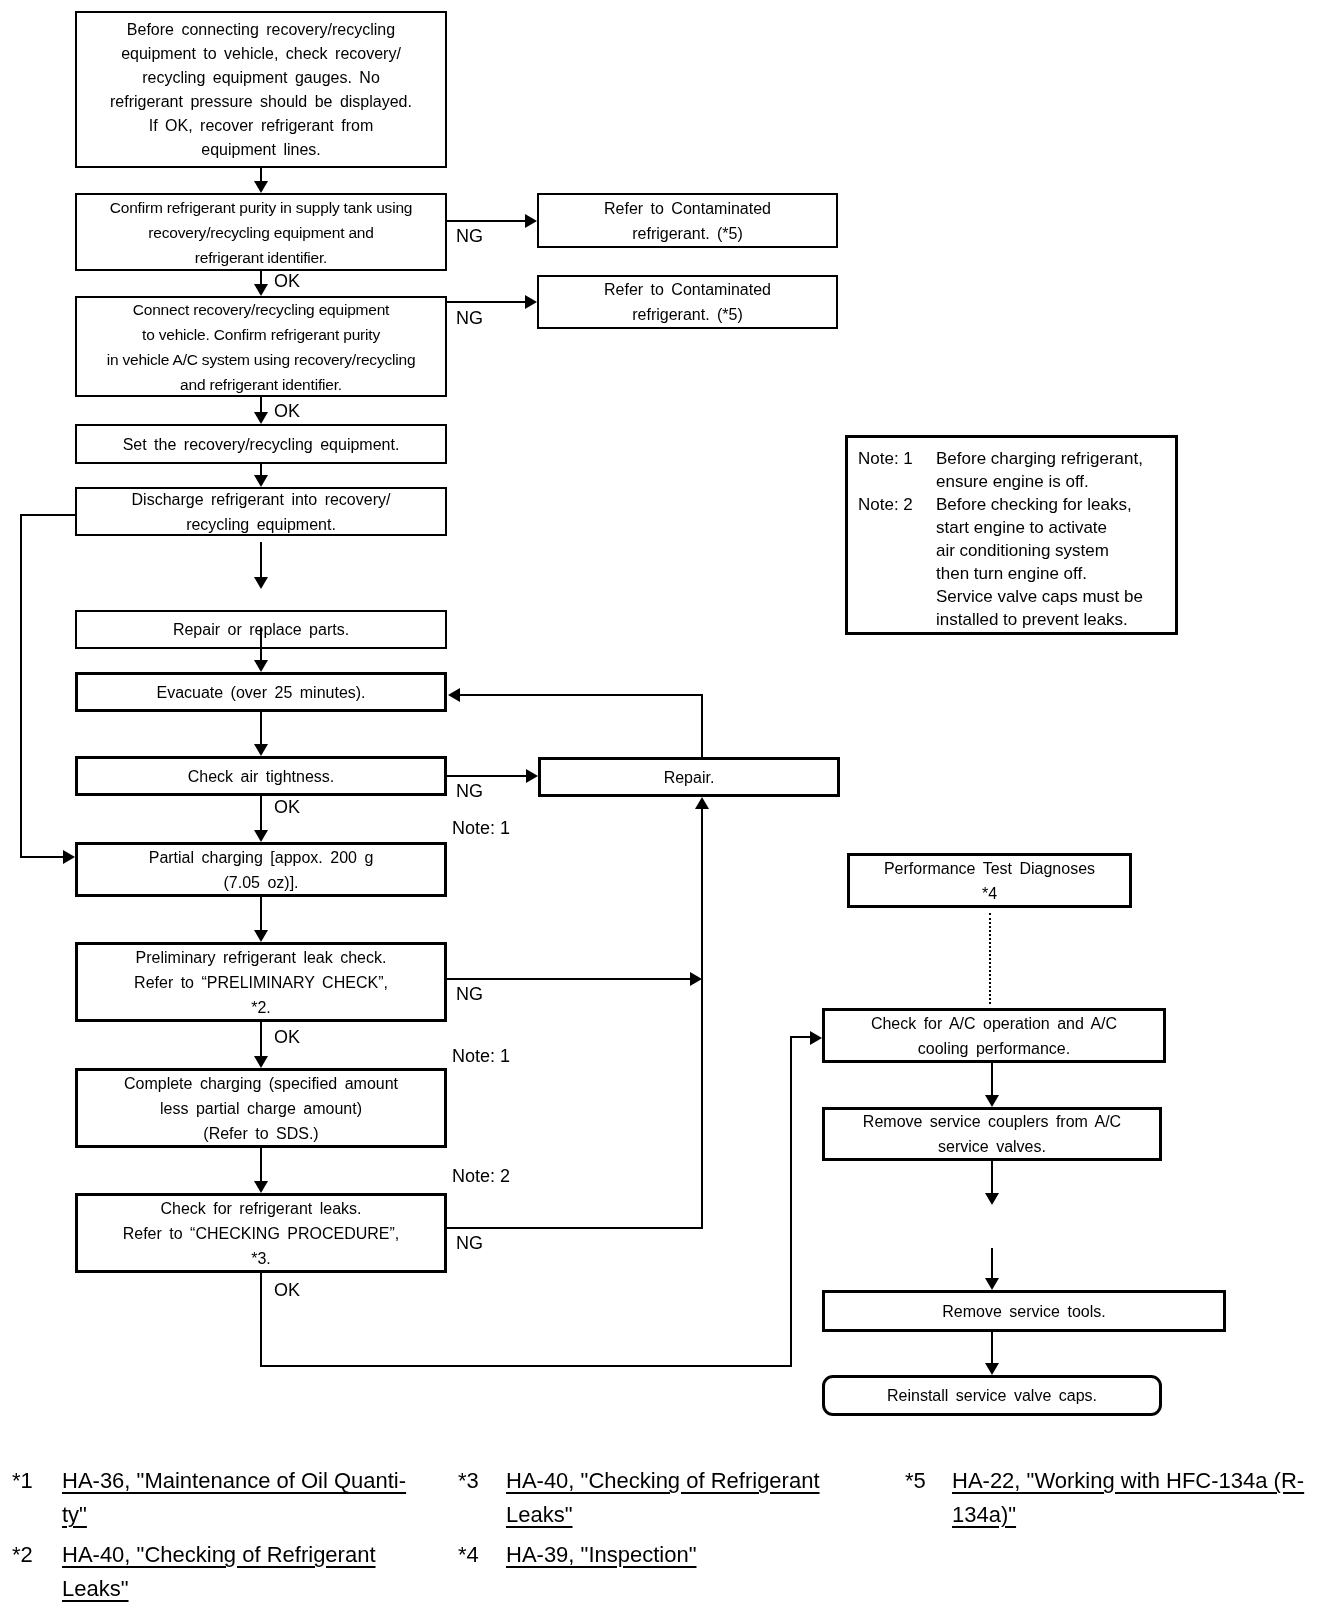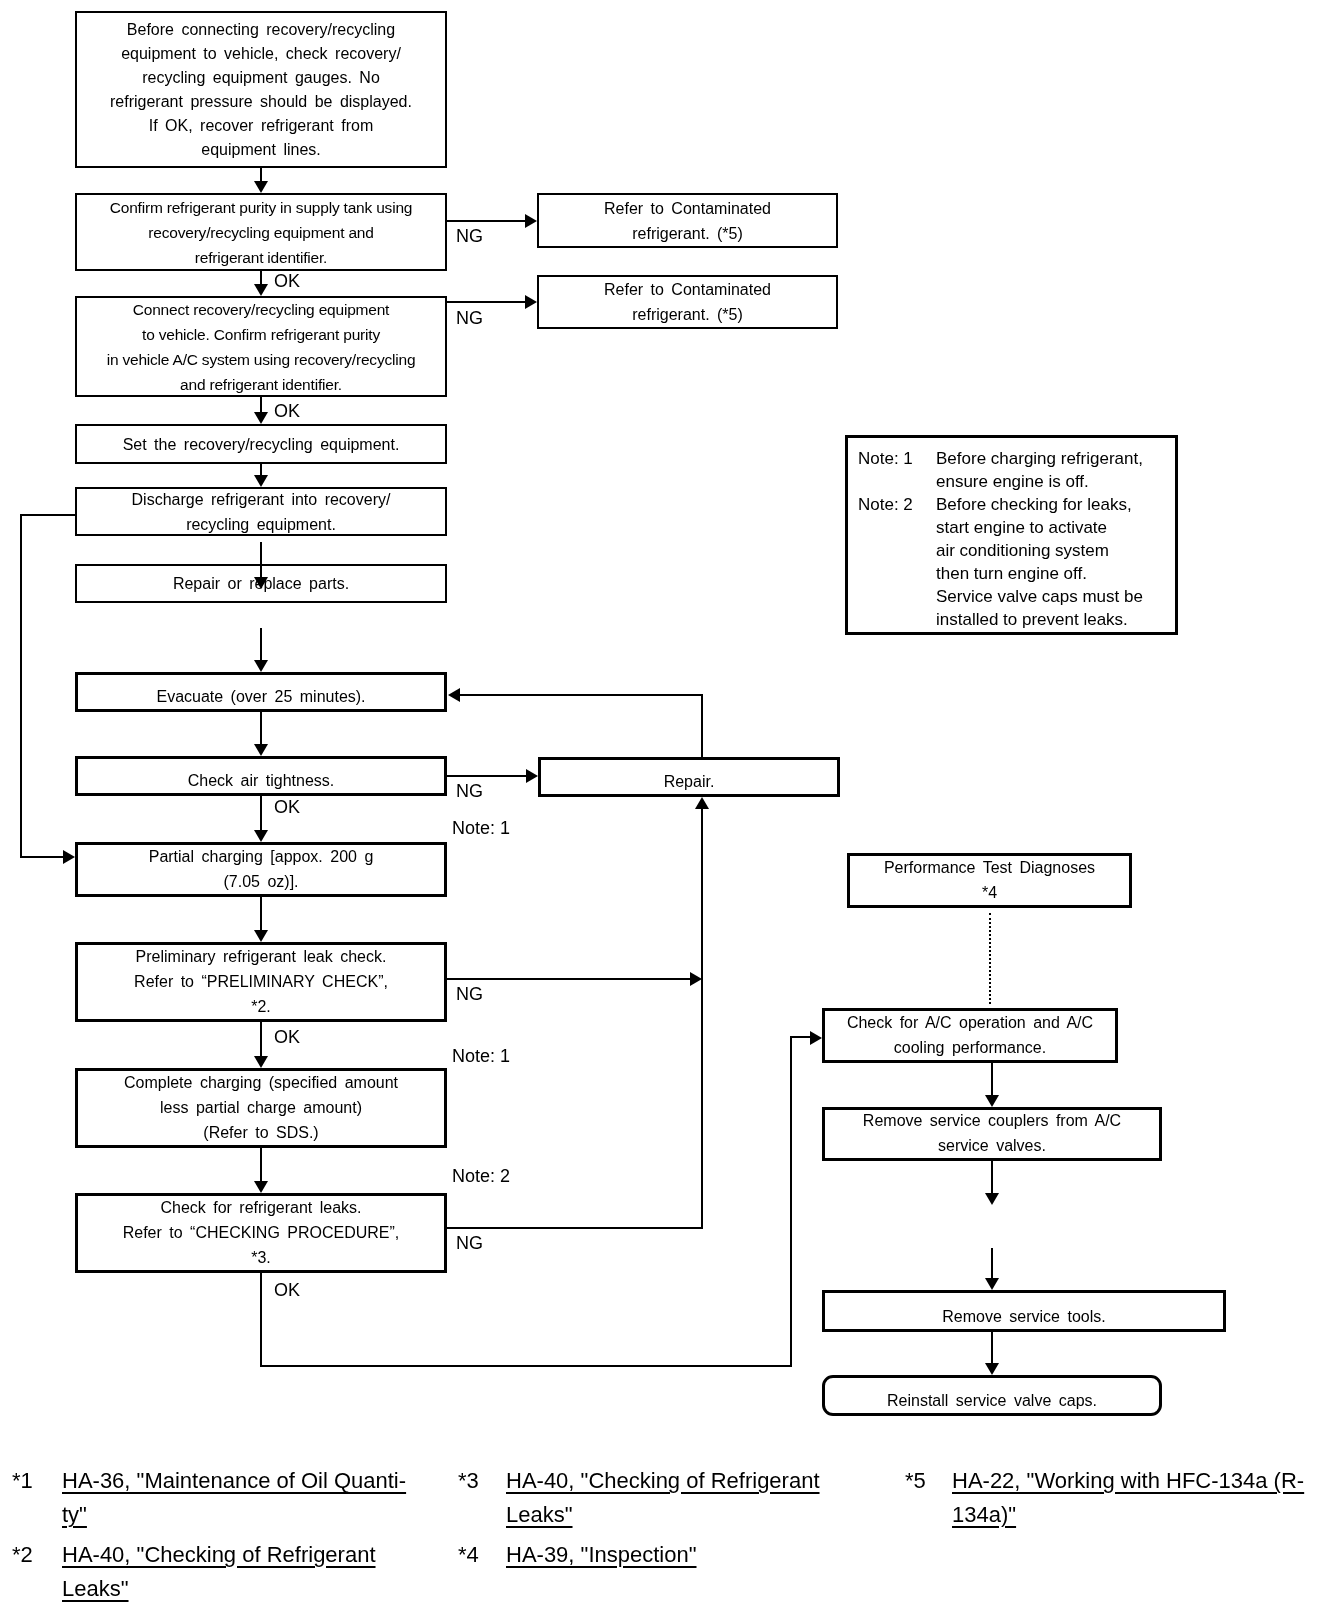--- a/index.html
+++ b/index.html
@@ -4,21 +4,21 @@
 <style>
   html,body{margin:0;padding:0;background:#ffffff;}
   body{font-family:"Liberation Sans", sans-serif;color:#000;}
   .canvas{position:relative;width:1344px;height:1604px;background:#fff;overflow:hidden;}
 
   
   .fbox{position:absolute;box-sizing:border-box;border:2px solid #000;background:#fff;
         display:flex;flex-direction:column;align-items:center;justify-content:center;
         text-align:center;font-size:16px;line-height:25px;word-spacing:3px;color:#000;}
   .fbox div{white-space:nowrap;}
-  .b3{border-width:3px;justify-content:flex-end;}
+  .b3{border-width:3px;}
   .tight{word-spacing:0;font-size:15.5px;letter-spacing:-0.2px;}
 
   
   .hline{position:absolute;height:2px;background:#000;}
   .vline{position:absolute;width:2px;background:#000;}
   .vdotted{position:absolute;width:0;border-left:2px dotted #000;}
   .tri{position:absolute;width:0;height:0;}
   .tri-down{border-left:7px solid transparent;border-right:7px solid transparent;border-top:12px solid #000;}
   .tri-up{border-left:7px solid transparent;border-right:7px solid transparent;border-bottom:12px solid #000;}
   .tri-right{border-top:7px solid transparent;border-bottom:7px solid transparent;border-left:12px solid #000;}
@@ -74,21 +74,21 @@
 
   <div class="fbox" style="left:75px;top:424px;width:372px;height:40px;">
       <div>Set the recovery/recycling equipment.</div>
     </div>
 
   <div class="fbox" style="left:75px;top:487px;width:372px;height:49px;">
       <div>Discharge refrigerant into recovery/</div>
       <div>recycling equipment.</div>
     </div>
 
-  <div class="fbox" style="left:75px;top:564px;width:372px;height:39px;">
+  <div class="fbox" style="left:75px;top:610px;width:372px;height:39px;">
       <div>Repair or replace parts.</div>
     </div>
 
   <div class="fbox b3" style="left:75px;top:672px;width:372px;height:40px;">
       <div>Evacuate (over 25 minutes).</div>
     </div>
 
   <div class="fbox b3" style="left:75px;top:756px;width:372px;height:40px;">
       <div>Check air tightness.</div>
     </div>
@@ -163,21 +163,21 @@
 
   <div class="fbox b3" style="left:538px;top:757px;width:302px;height:40px;">
       <div>Repair.</div>
     </div>
 
   <div class="fbox b3" style="left:847px;top:853px;width:285px;height:55px;">
       <div>Performance Test Diagnoses</div>
       <div>*4</div>
     </div>
 
-  <div class="fbox b3" style="left:822px;top:1008px;width:296px;height:55px;">
+  <div class="fbox b3" style="left:822px;top:1008px;width:344px;height:55px;">
       <div>Check for A/C operation and A/C</div>
       <div>cooling performance.</div>
     </div>
 
   <div class="fbox b3" style="left:822px;top:1107px;width:340px;height:54px;">
       <div>Remove service couplers from A/C</div>
       <div>service valves.</div>
     </div>
 
 

